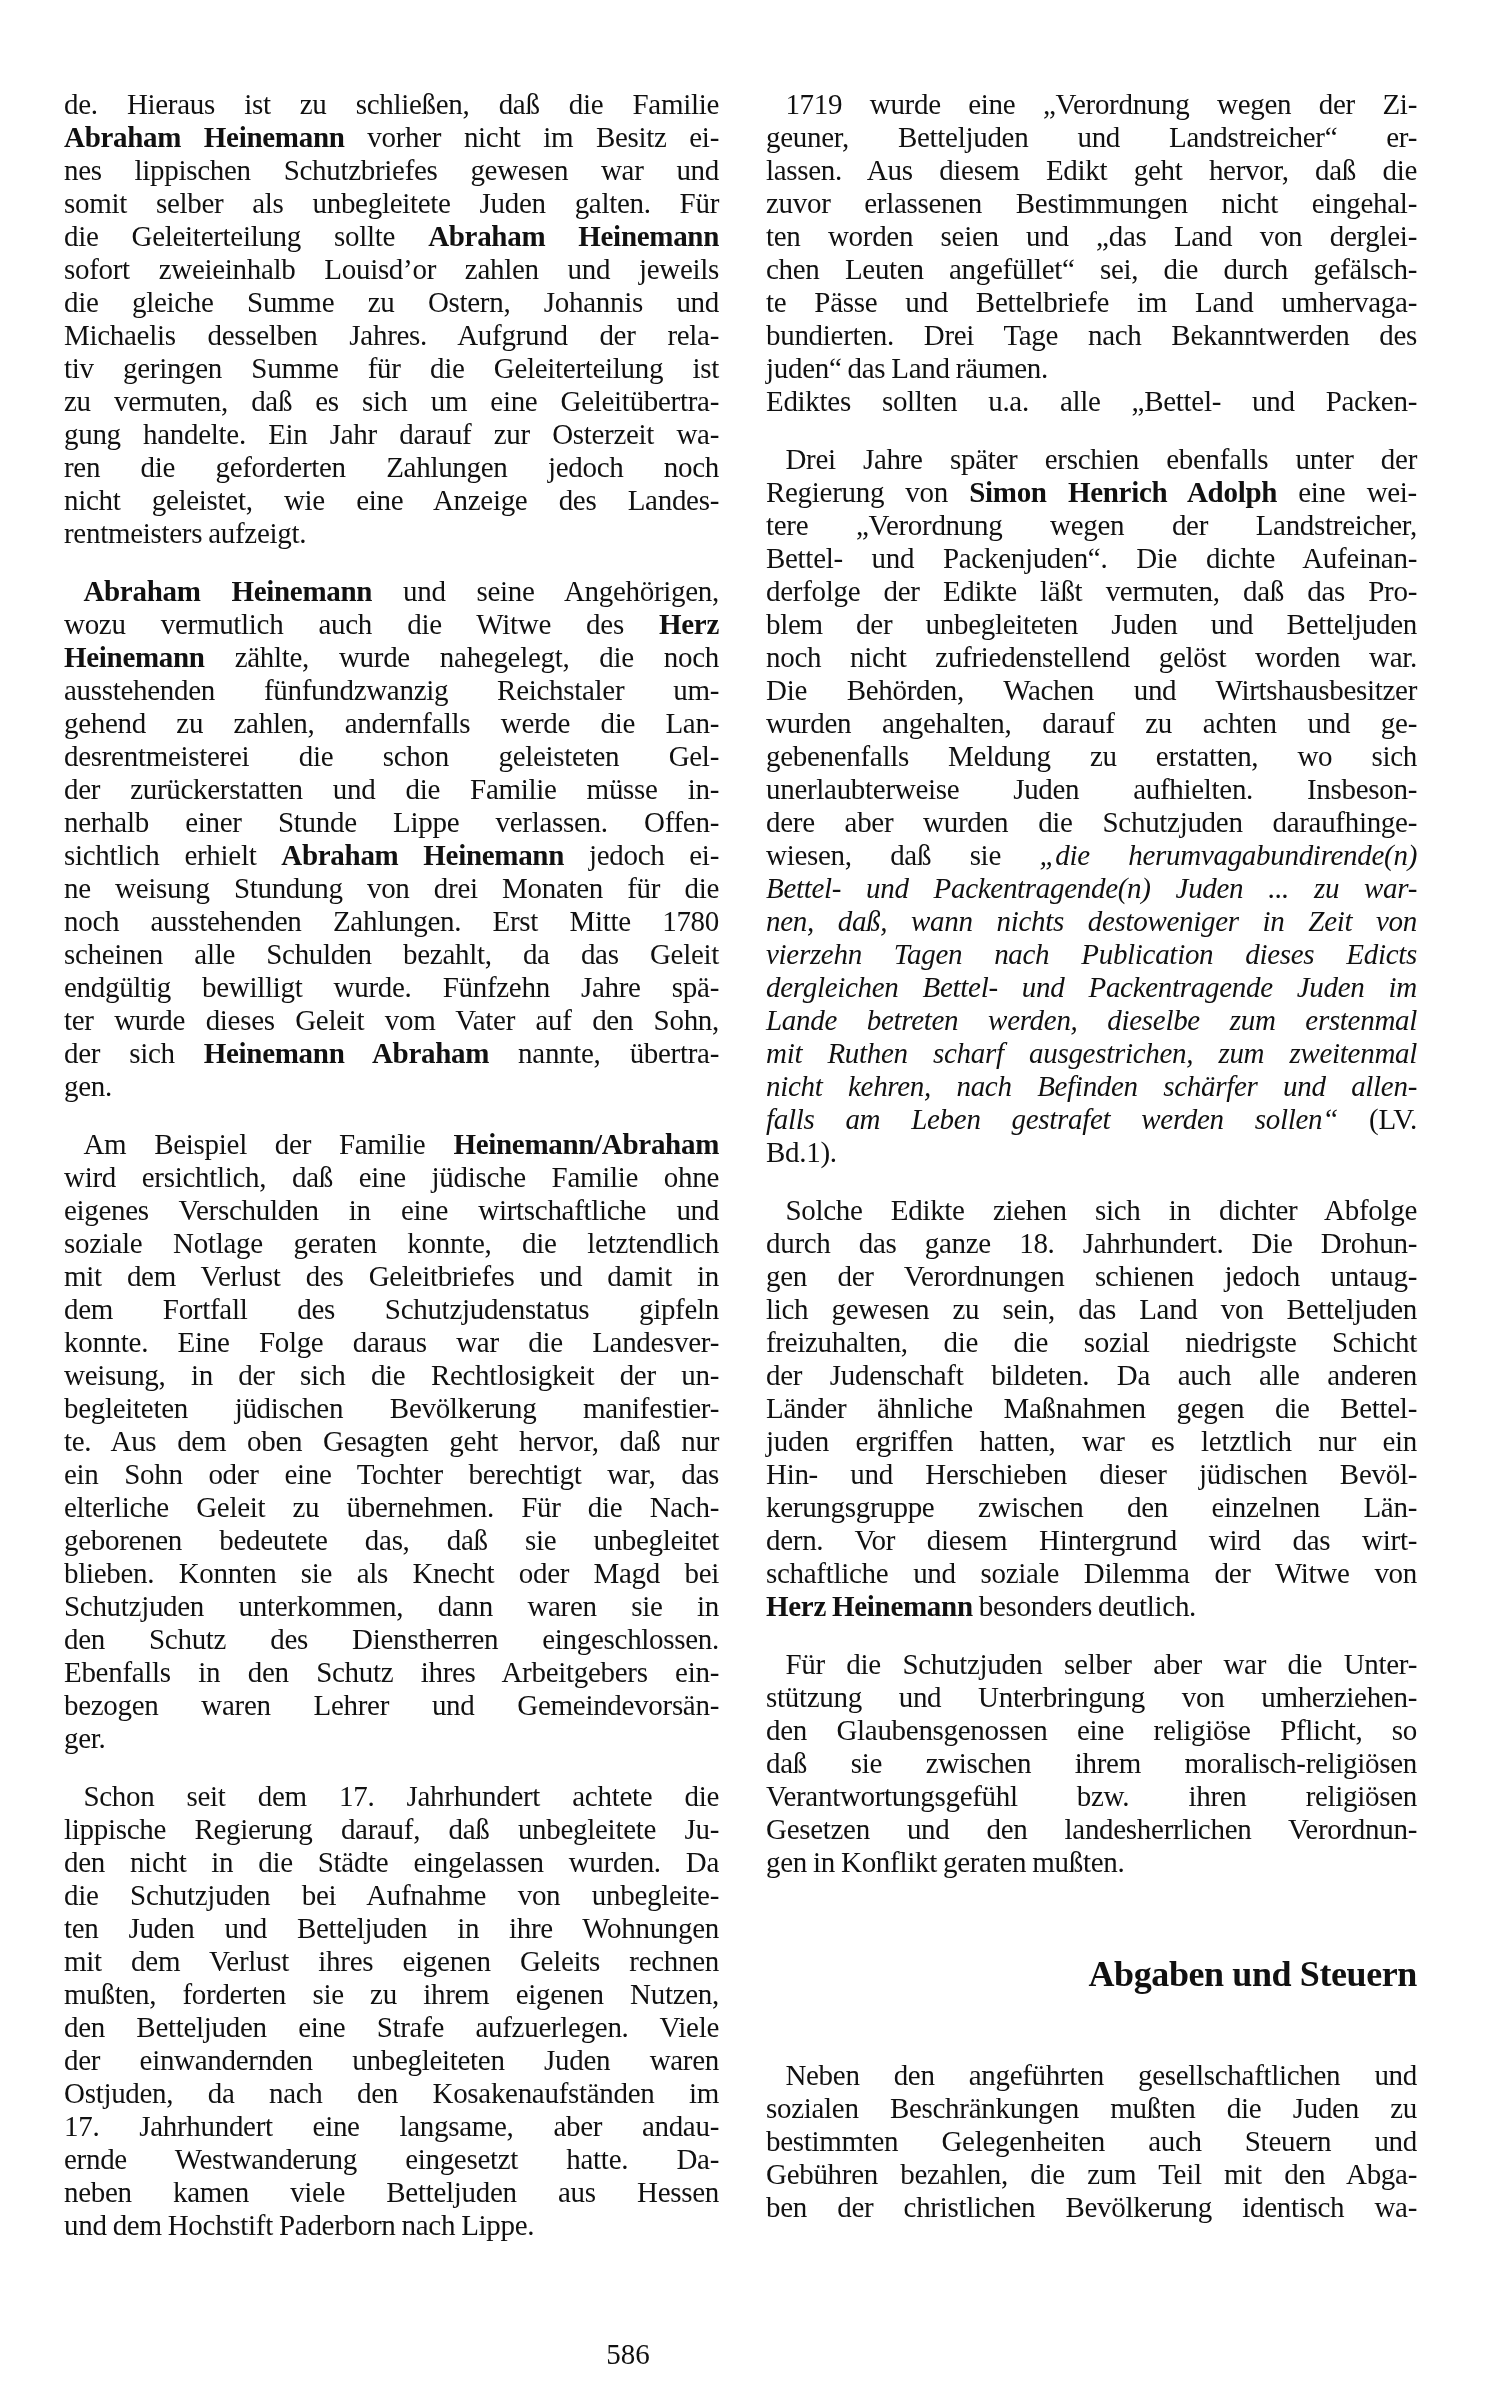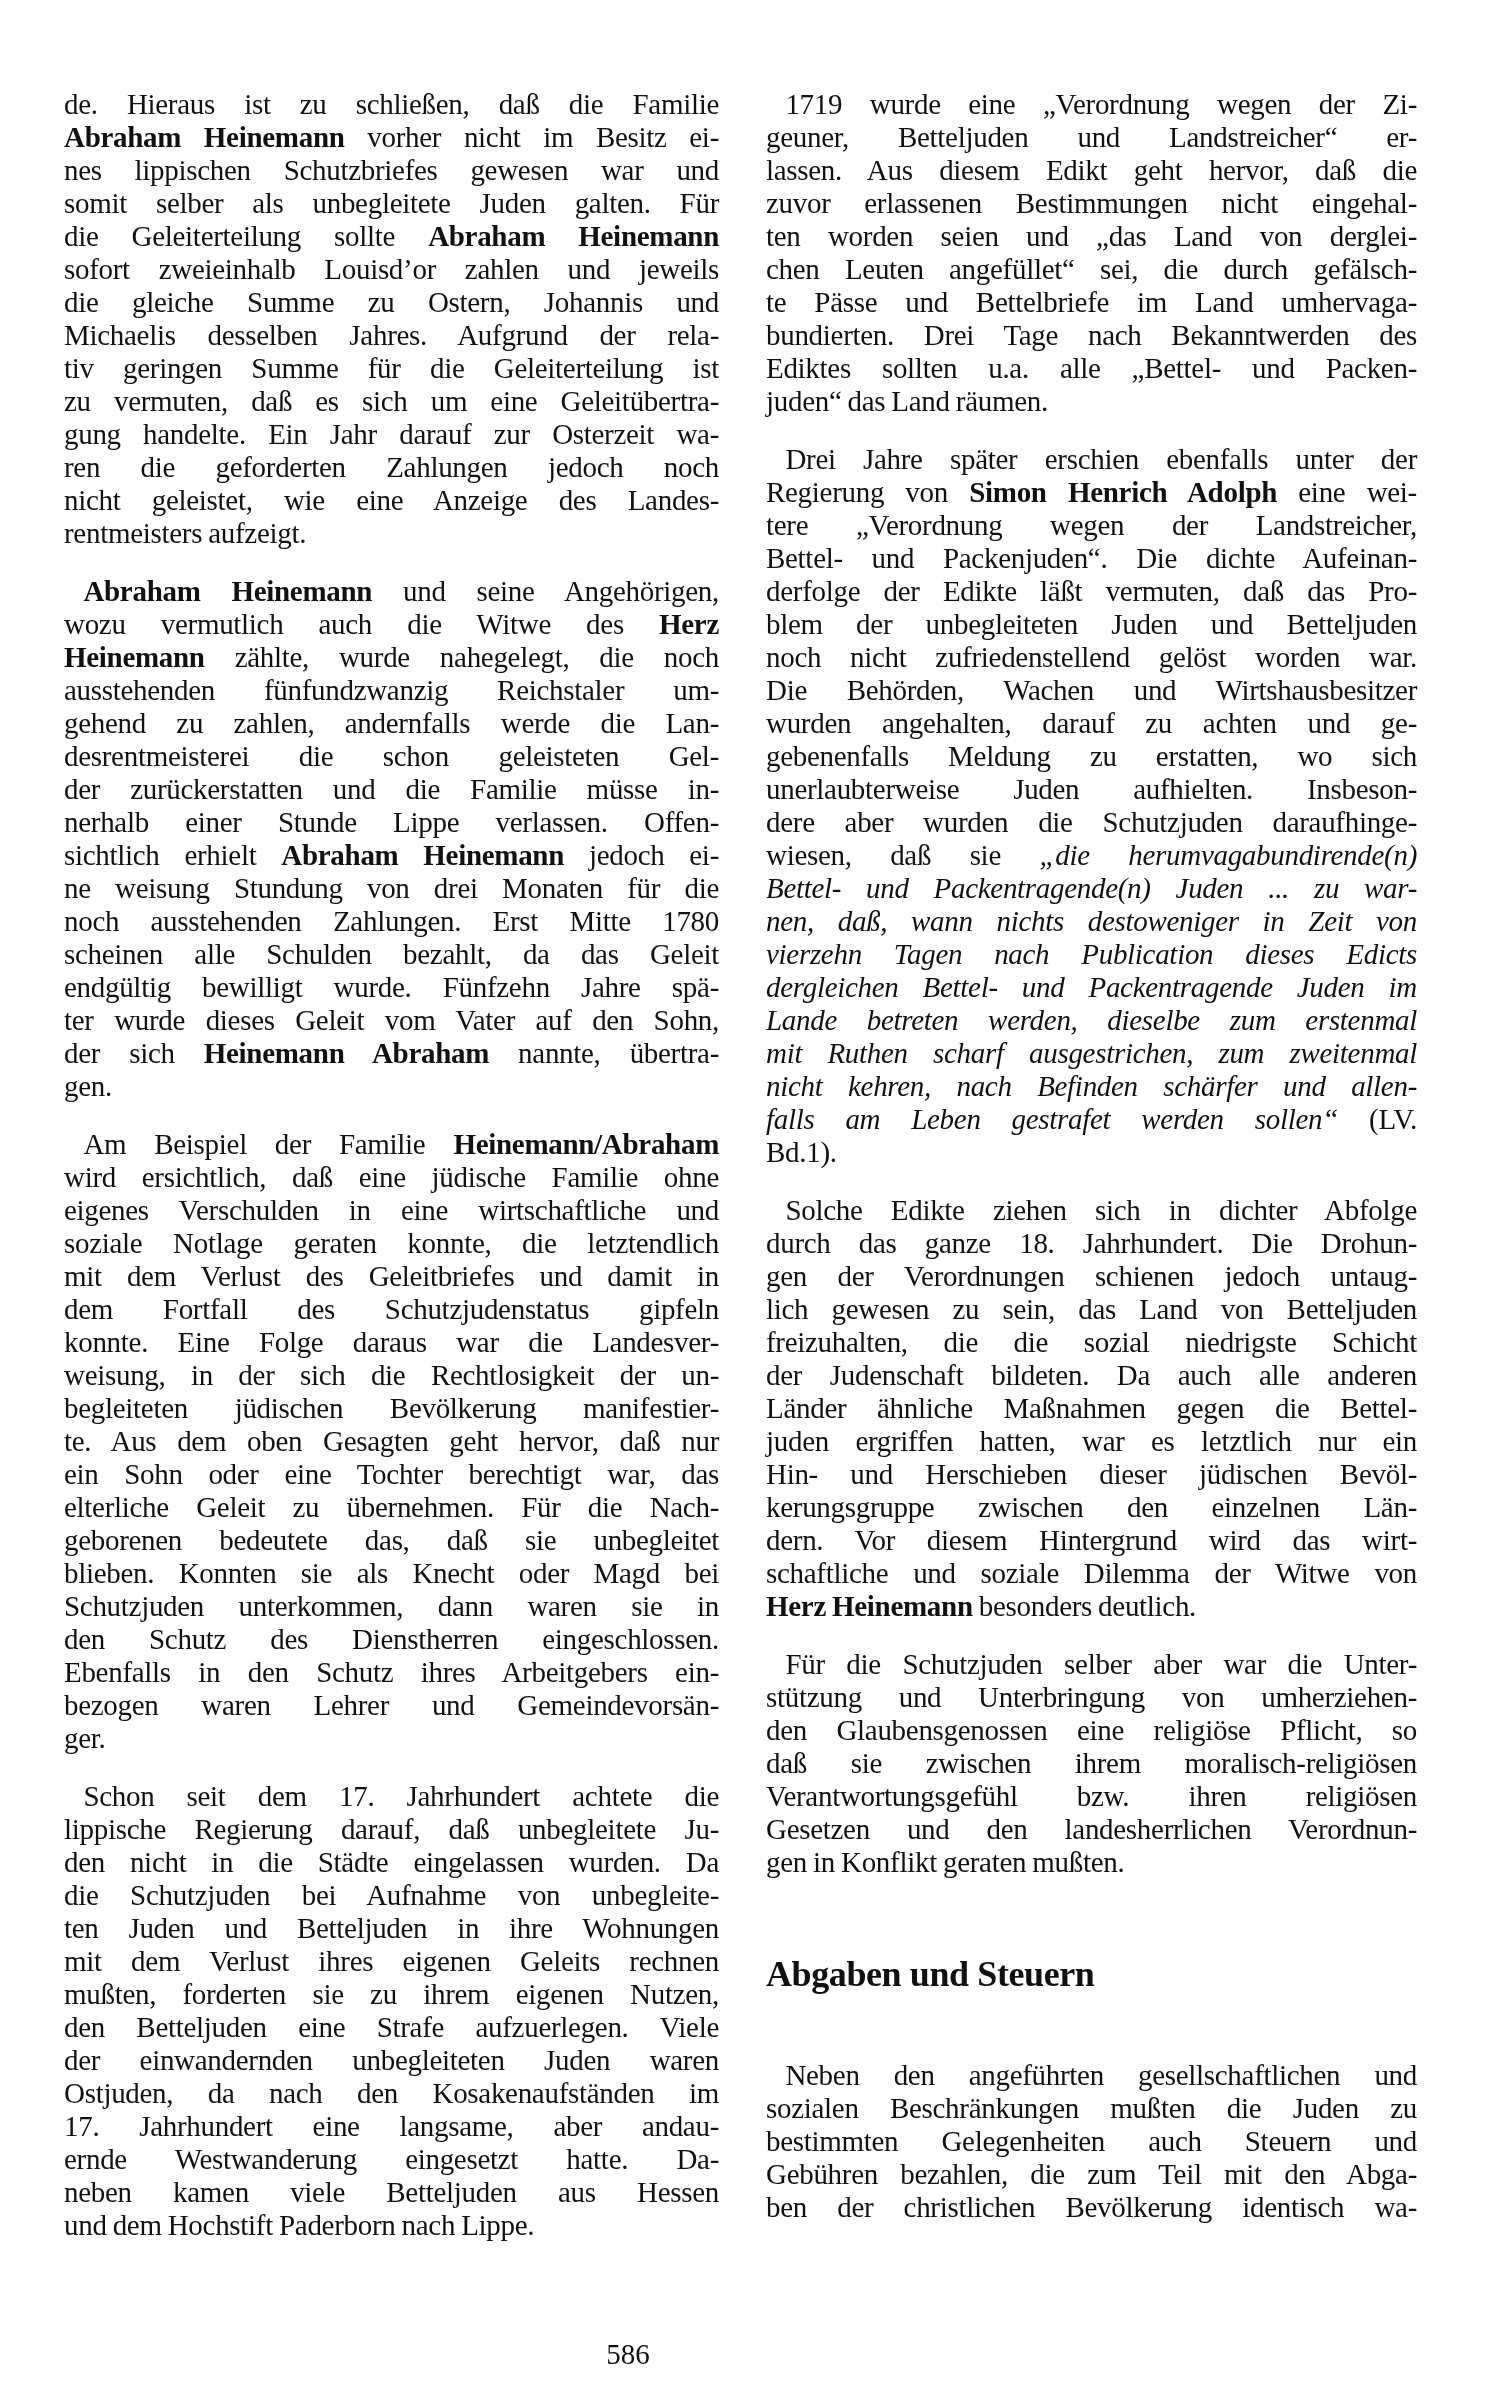--- a/index.html
+++ b/index.html
@@ -28,21 +28,21 @@
   }
   .line.last { text-align-last: left; }
   .line.indent { padding-left: 19.4px; }
   .line b { font-weight: bold; }
   .line i { font-style: italic; }
   .heading {
     font-family: "Liberation Serif", "DejaVu Serif", serif;
     font-weight: bold;
     font-size: 36px;
     line-height: 42px;
-    text-align: left;
+    text-align: right;
     margin: 74px 0 64px 0;
     letter-spacing: -0.4px;
   }
   #page-number {
     position: absolute; left: 0; width: 1256px; top: 2337px;
     text-align: center; font-size: 29px; line-height: 34px;
   }
 </style>
 </head>
 <body>
@@ -125,22 +125,22 @@
     <div id="right-paras">
         <div class="para">
           <span class="line indent"><span>1719 wurde eine „Verordnung wegen der Zi-</span></span>
           <span class="line"><span>geuner, Betteljuden und Landstreicher“ er-</span></span>
           <span class="line"><span>lassen. Aus diesem Edikt geht hervor, daß die</span></span>
           <span class="line"><span>zuvor erlassenen Bestimmungen nicht eingehal-</span></span>
           <span class="line"><span>ten worden seien und „das Land von derglei-</span></span>
           <span class="line"><span>chen Leuten angefüllet“ sei, die durch gefälsch-</span></span>
           <span class="line"><span>te Pässe und Bettelbriefe im Land umhervaga-</span></span>
           <span class="line"><span>bundierten. Drei Tage nach Bekanntwerden des</span></span>
+          <span class="line last"><span>juden“ das Land räumen.</span></span>
           <span class="line"><span>Ediktes sollten u.a. alle „Bettel- und Packen-</span></span>
-          <span class="line last"><span>juden“ das Land räumen.</span></span>
         </div>
         <div class="para">
           <span class="line indent"><span>Drei Jahre später erschien ebenfalls unter der</span></span>
           <span class="line"><span>Regierung von </span><b>Simon Henrich Adolph</b><span> eine wei-</span></span>
           <span class="line"><span>tere „Verordnung wegen der Landstreicher,</span></span>
           <span class="line"><span>Bettel- und Packenjuden“. Die dichte Aufeinan-</span></span>
           <span class="line"><span>derfolge der Edikte läßt vermuten, daß das Pro-</span></span>
           <span class="line"><span>blem der unbegleiteten Juden und Betteljuden</span></span>
           <span class="line"><span>noch nicht zufriedenstellend gelöst worden war.</span></span>
           <span class="line"><span>Die Behörden, Wachen und Wirtshausbesitzer</span></span>

